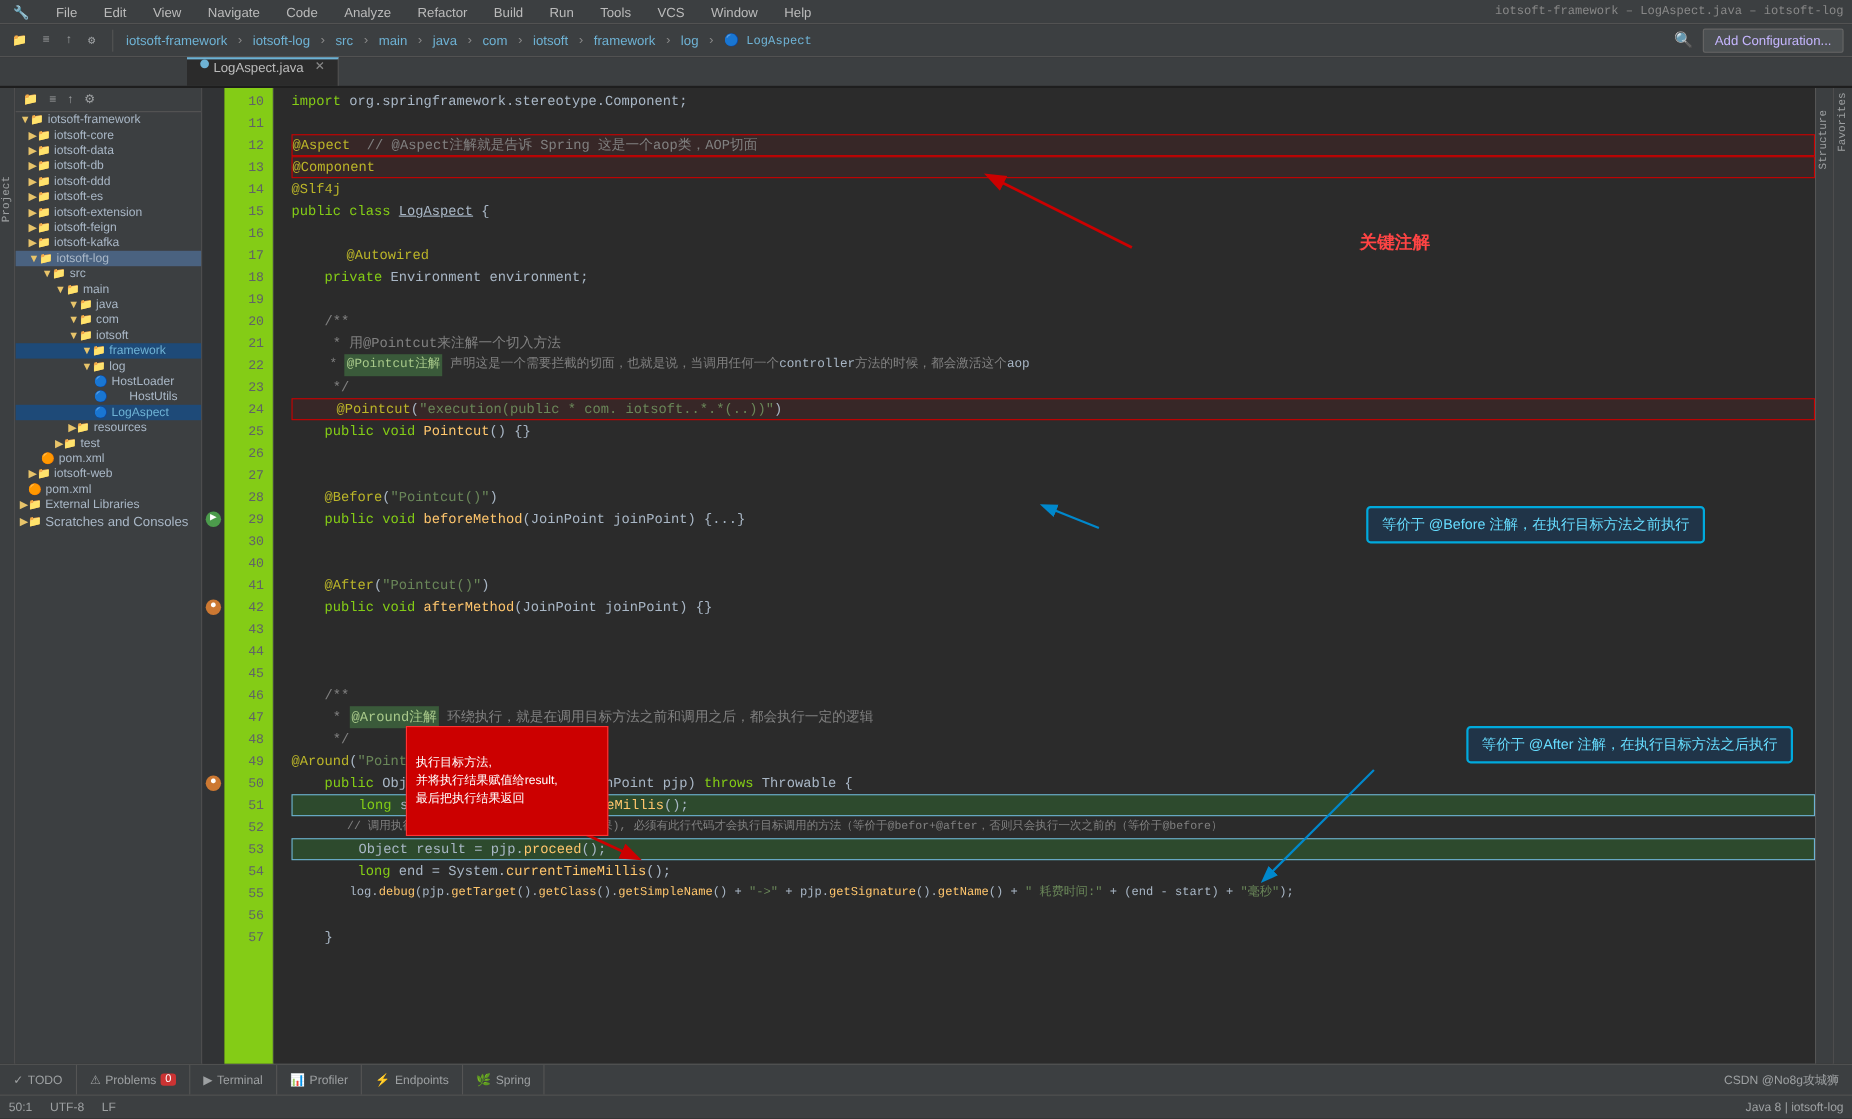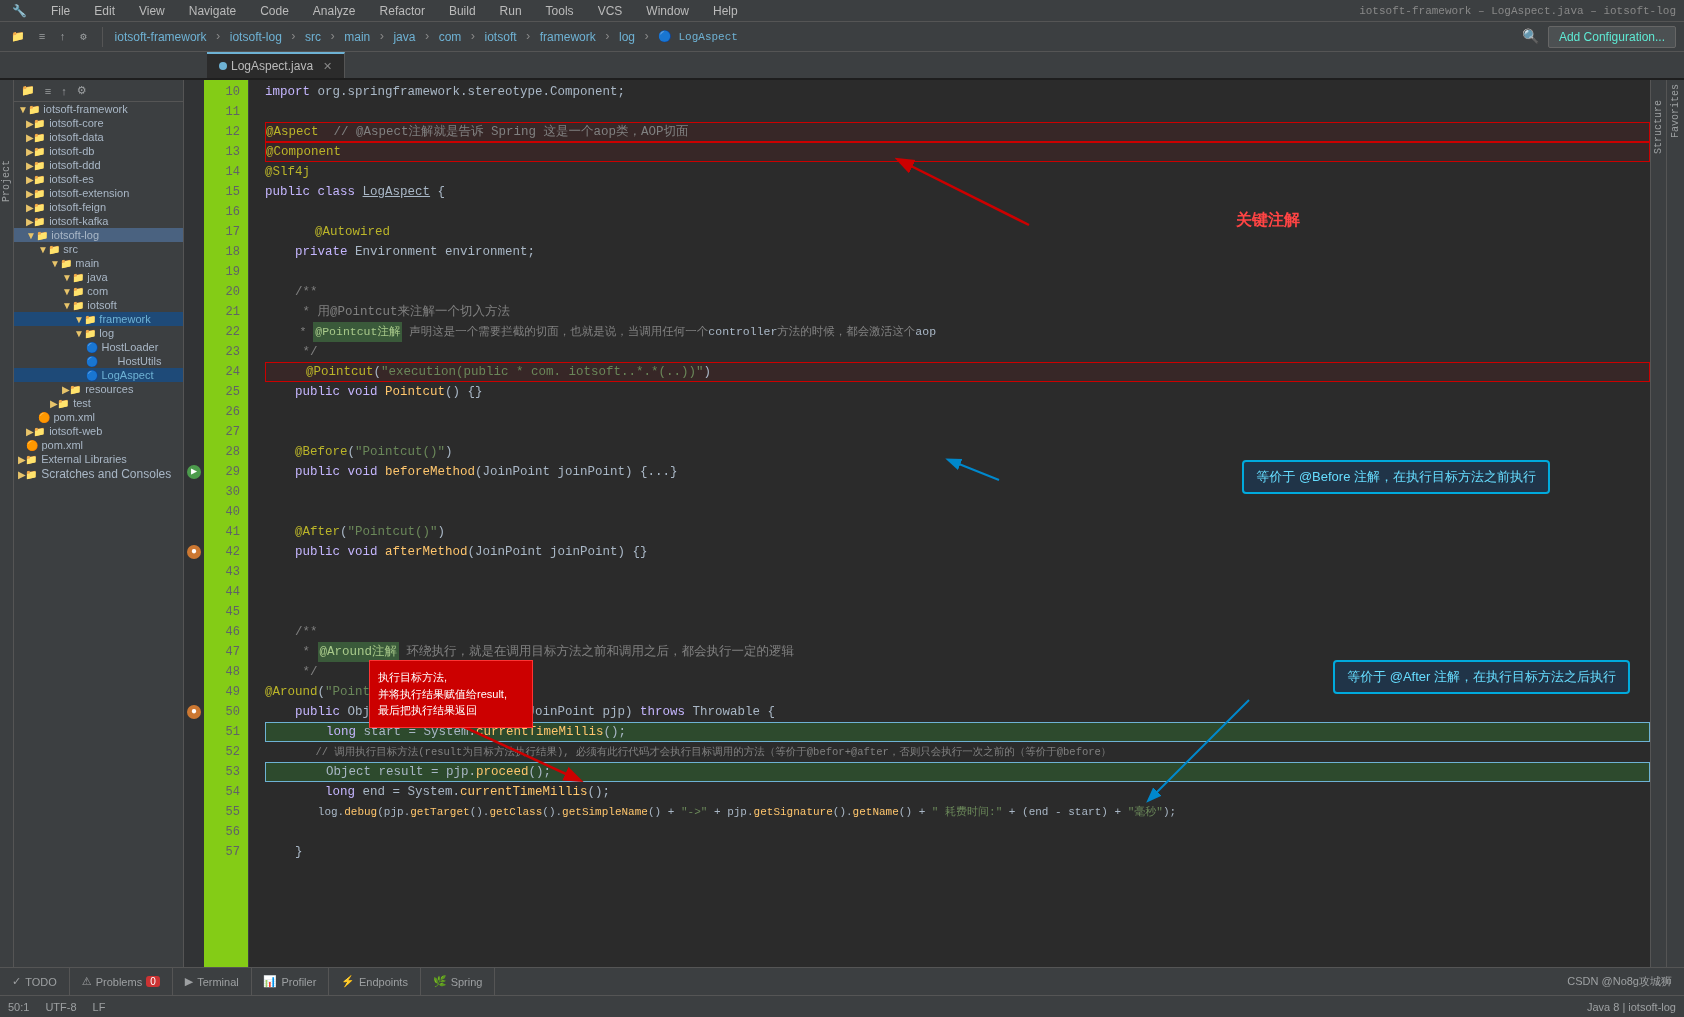--- a/index.html
+++ b/index.html
@@ -47,48 +47,47 @@
       font-family: Arial, sans-serif;
     }
     .breadcrumb-sep {
       color: #888;
       font-size: 12px;
     }
     .add-config-btn {
       margin-left: auto;
       background: #4c5052;
       border: 1px solid #666;
-      color: #5eead4;
+      color: #c4b5fd;
       padding: 3px 10px;
       font-size: 12px;
       font-family: Arial, sans-serif;
       cursor: pointer;
       border-radius: 2px;
     }
 
     
     #tab-bar {
       background: #3c3f41;
       height: 28px;
       display: flex;
       align-items: stretch;
       border-bottom: 2px solid #1e1e1e;
       padding-left: 170px;
     }
     .tab {
       display: flex;
-      align-items: center;
+      align-items: flex-start;
       padding: 0 12px;
       font-size: 12px;
       font-family: Arial, sans-serif;
       color: #9da0a2;
       border-right: 1px solid #555;
       cursor: pointer;
       gap: 4px;
-      margin-left: 37px;
     }
     .tab.active {
       background: #2b2b2b;
       color: #bbbbbb;
       border-top: 2px solid #6eb2d4;
     }
     .tab-dot { width: 8px; height: 8px; border-radius: 50%; background: #6eb2d4; display: inline-block; }
 
     
     #main {
@@ -161,21 +160,21 @@
       height: 20px;
       line-height: 20px;
       white-space: pre;
       font-size: 12.5px;
       display: flex;
       align-items: center;
     }
     .code-line.highlighted { background: #2d4a2d; }
 
     
-    .kw { color: #c4b5fd; }
+    .kw { color: #84cc16; }
     .annotation { color: #bbb529; }
     .str { color: #6a8759; }
     .comment { color: #808080; }
     .method { color: #ffc66d; }
     .plain { color: #a9b7c6; }
 
     
     #status-bar {
       background: #3c3f41;
       height: 22px;
@@ -709,21 +708,21 @@
         <line x1="780" y1="145" x2="650" y2="80" stroke="#cc0000" stroke-width="2.5" marker-end="url(#arrowRed)"></line>
 
         <line x1="200" y1="640" x2="330" y2="700" stroke="#cc0000" stroke-width="2.5" marker-end="url(#arrowRed)"></line>
 
         <line x1="750" y1="400" x2="700" y2="380" stroke="#0088cc" stroke-width="2" marker-end="url(#arrowBlue)"></line>
 
         <line x1="1000" y1="620" x2="900" y2="720" stroke="#0088cc" stroke-width="2" marker-end="url(#arrowBlue)"></line>
       </svg>
     </div>
 
-    <div class="left-callout" style="position:absolute;left:185px;top:580px;background:#cc0000;color:white;border:1px solid #ff3333;padding:8px 8px;font-size:11px;font-family:Arial,sans-serif;line-height:1.5;width:164px;z-index:10;">
+    <div class="left-callout" style="position:absolute;left:185px;top:580px;background:#cc0000;color:white;border:1px solid #ff3333;padding:24px 8px;font-size:11px;font-family:Arial,sans-serif;line-height:1.5;width:184px;z-index:10;">
       执行目标方法,<br>并将执行结果赋值给result,<br>最后把执行结果返回
     </div>
 
     <div style="width:16px;background:#3c3f41;border-left:1px solid #555;display:flex;flex-direction:column;align-items:center;padding-top:20px;">
       <span style="color:#9da0a2;font-size:10px;writing-mode:vertical-rl;text-orientation:mixed;transform:rotate(180deg);cursor:pointer;">Structure</span>
     </div>
   </div>
 
   <div class="favorites-sidebar">
     <span class="fav-icon">Favorites</span>

